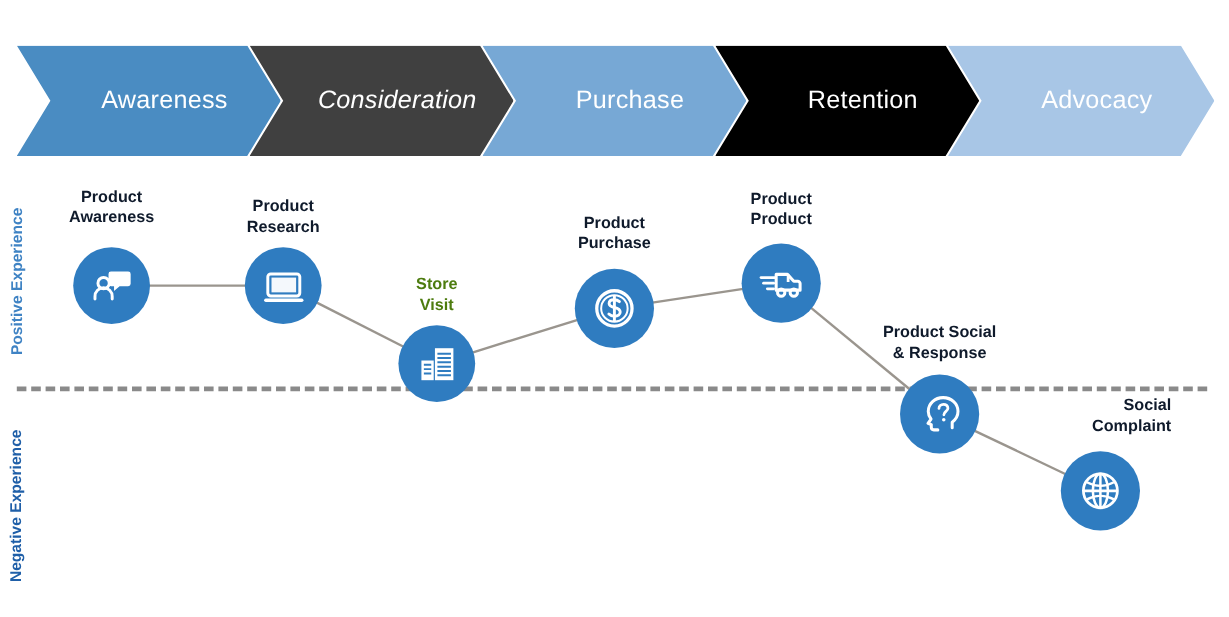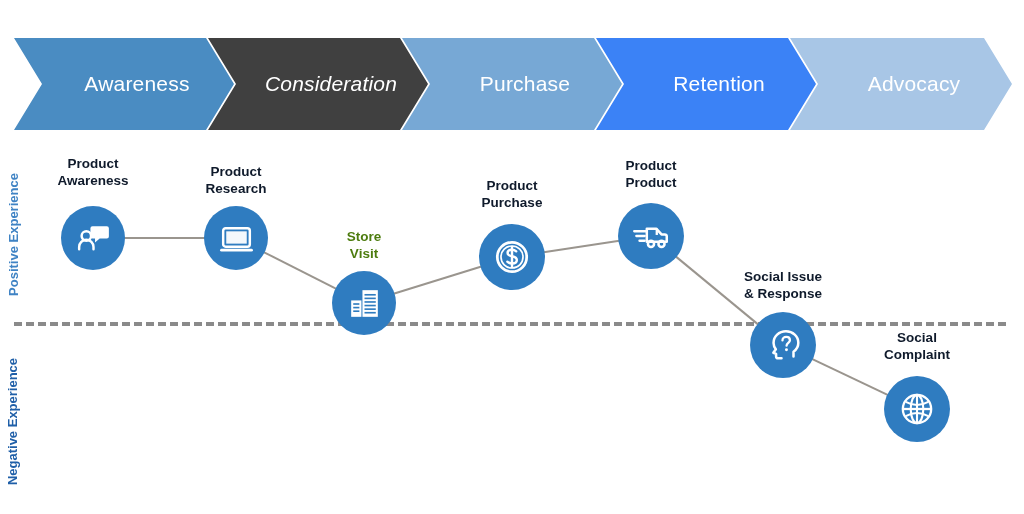--- a/index.html
+++ b/index.html
@@ -140,21 +140,21 @@
   <div class="stage-banner">
       <div class="stage-chevron" style="left: 14px; width: 220px; background: rgb(74, 140, 194); clip-path: polygon(0px 0px, calc(100% - 28px) 0px, 100% 50%, calc(100% - 28px) 100%, 0px 100%, 28px 50%);">
         <div class="stage-label">Awareness</div>
       </div>
       <div class="stage-chevron" style="left: 208px; width: 220px; background: #404040; clip-path: polygon(0px 0px, calc(100% - 28px) 0px, 100% 50%, calc(100% - 28px) 100%, 0px 100%, 28px 50%); font-style: italic;">
         <div class="stage-label">Consideration</div>
       </div>
       <div class="stage-chevron" style="left: 402px; width: 220px; background: rgb(119, 168, 213); clip-path: polygon(0px 0px, calc(100% - 28px) 0px, 100% 50%, calc(100% - 28px) 100%, 0px 100%, 28px 50%);">
         <div class="stage-label">Purchase</div>
       </div>
-      <div class="stage-chevron" style="left: 596px; width: 220px; background: #3b82f6; clip-path: polygon(0px 0px, calc(100% - 28px) 0px, 100% 50%, calc(100% - 28px) 100%, 0px 100%, 28px 50%);">
+      <div class="stage-chevron" style="left: 596px; width: 220px; background: #000000; clip-path: polygon(0px 0px, calc(100% - 28px) 0px, 100% 50%, calc(100% - 28px) 100%, 0px 100%, 28px 50%);">
         <div class="stage-label">Retention</div>
       </div>
       <div class="stage-chevron" style="left: 790px; width: 222px; background: rgb(168, 198, 230); clip-path: polygon(0px 0px, calc(100% - 28px) 0px, 100% 50%, calc(100% - 28px) 100%, 0px 100%, 28px 50%);">
         <div class="stage-label">Advocacy</div>
       </div>
     </div>
 
   <div class="axis-label" id="axis-positive">
     <span>Positive Experience</span>
   </div>
@@ -258,35 +258,35 @@
       </div>
       <div class="touchpoint">
         <div class="tp-circle" style="left: 750px; top: 312px; width: 66px; height: 66px; background: rgb(47, 124, 192);">
           <svg width="42" height="42" viewBox="0 0 40 40">
             <path d="M30 31v-4.5c3-2.2 4.6-5.3 4.6-8.6C34.6 11.8 29.4 7 22.8 7 16.2 7 11 11.8 11 18c0 2.3.8 4.2 2.2 6l-2.4 3.4 2.6 1v2.2a2 2 0 0 0 2 2h3.2" fill="none" stroke="#ffffff" stroke-width="2.4" stroke-linecap="round" stroke-linejoin="round"></path>
             <path d="M19.5 15.6c0-1.9 1.6-3.3 3.6-3.3s3.5 1.3 3.5 3.1c0 2.5-3.2 2.6-3.2 5.2" fill="none" stroke="#ffffff" stroke-width="2.2" stroke-linecap="round"></path>
             <circle cx="23.3" cy="24.6" r="1.4" fill="#ffffff"></circle>
           </svg>
         </div>
         <div class="tp-label" style="left: 783px; top: 269px; color: rgb(15, 26, 43);">
-          <div>Social  Issue</div>
+          <div>Product  Social</div>
           <div>&amp; Response</div>
         </div>
       </div>
       <div class="touchpoint">
         <div class="tp-circle" style="left: 884px; top: 376px; width: 66px; height: 66px; background: rgb(47, 124, 192);">
           <svg width="42" height="42" viewBox="0 0 40 40">
             <circle cx="20" cy="20" r="13.5" fill="none" stroke="#ffffff" stroke-width="2.2"></circle>
             <ellipse cx="20" cy="20" rx="6" ry="13.5" fill="none" stroke="#ffffff" stroke-width="2"></ellipse>
             <line x1="6.5" y1="20" x2="33.5" y2="20" stroke="#ffffff" stroke-width="2.2"></line>
             <path d="M9.3 13.2a22 22 0 0 0 21.4 0" fill="none" stroke="#ffffff" stroke-width="1.9"></path>
             <path d="M9.3 26.8a22 22 0 0 1 21.4 0" fill="none" stroke="#ffffff" stroke-width="1.9"></path>
             <line x1="20" y1="6.5" x2="20" y2="33.5" stroke="#ffffff" stroke-width="2"></line>
           </svg>
         </div>
-        <div class="tp-label" style="left: 917px; top: 330px; color: rgb(15, 26, 43);">
+        <div class="tp-label" style="left: 943px; top: 330px; color: rgb(15, 26, 43); text-align: right;">
           <div>Social</div>
           <div>Complaint</div>
         </div>
       </div>
     </div>
 
 </div>
 
 </body></html>

